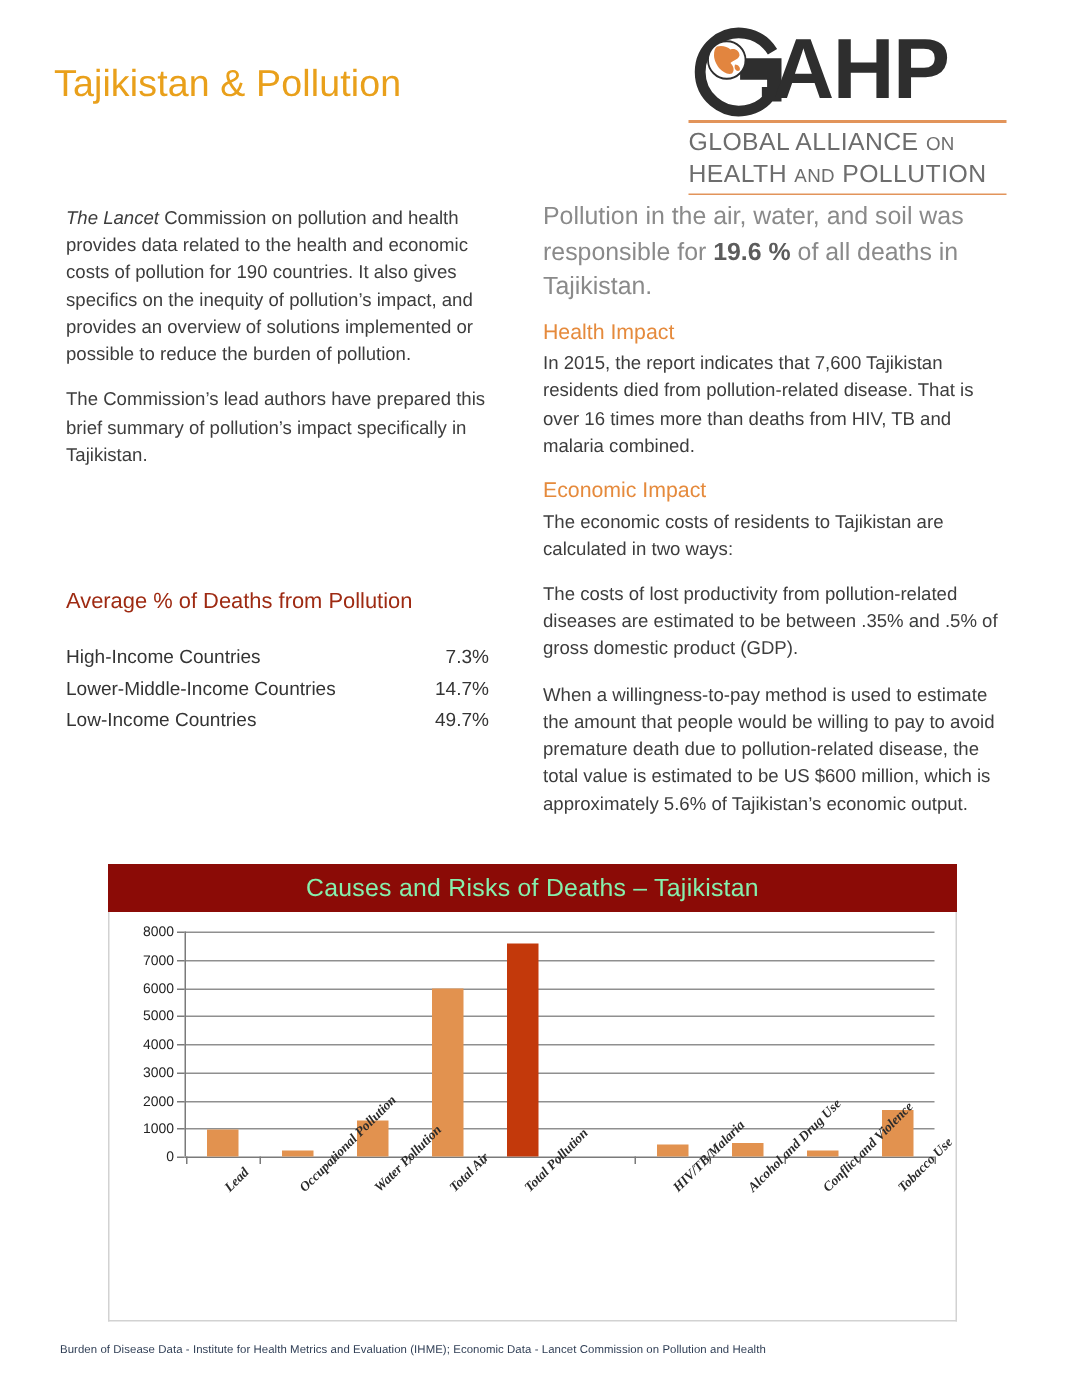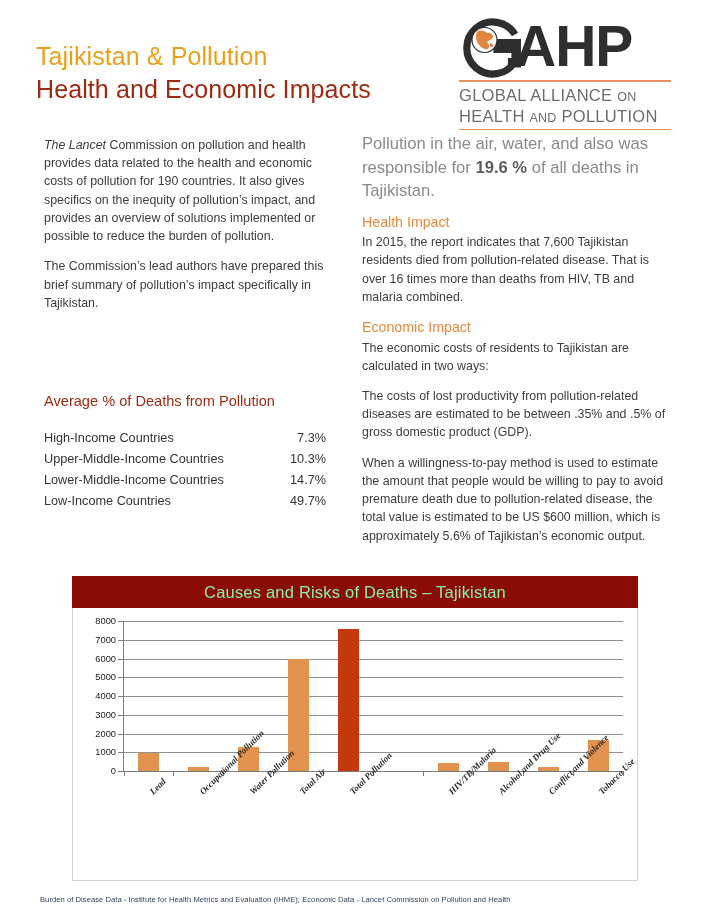--- a/index.html
+++ b/index.html
@@ -140,21 +140,20 @@
   }
 </style>
 </head>
 <body>
 
 <div class="page">
 
   <div class="header">
     <div class="titles">
       <div class="title-line1">Tajikistan &amp; Pollution</div>
-      <div class="title-line2">Health and Economic Impacts</div>
     </div>
 
     <div class="logo">
       <div class="logo-main">
         <span class="logo-g">
           <svg width="62" height="60" viewBox="0 0 62 60" aria-hidden="true">
             <path d="M56 16.5 A26 26 0 1 0 56 43.5 L56 31.5 L38 31.5 L38 24.5 L60 24.5 L60 46 L52.5 46 L52.5 40" fill="none" stroke="#2e2e2e" stroke-width="7.2"></path>
             <circle cx="25.5" cy="22" r="12.5" fill="#ffffff"></circle>
             <circle cx="25.5" cy="22" r="12.5" fill="none" stroke="#2e2e2e" stroke-width="1.2"></circle>
             <path d="M19 13 C22 12 26 13 28 15 C31 14 34 16 34 19 C33 22 30 22 28 24 C30 26 31 29 29 31
@@ -181,38 +180,34 @@
 
     <div class="tbl-wrap">
       <div class="tbl-title">Average % of Deaths from Pollution</div>
       <table class="stats">
         <tbody>
           <tr>
             <td>High-Income Countries</td>
             <td class="v">7.3%</td>
           </tr>
           <tr>
-            <td>Upper-Middle-Income Countries</td>
-            <td class="v">10.3%</td>
-          </tr>
-          <tr>
             <td>Lower-Middle-Income Countries</td>
             <td class="v">14.7%</td>
           </tr>
           <tr>
             <td>Low-Income Countries</td>
             <td class="v">49.7%</td>
           </tr>
         </tbody>
       </table>
     </div>
   </div>
 
   <div class="col-right">
-    <div class="lead"><span>Pollution in the air, water, and also was responsible for </span><b>19.6 %</b><span> of all deaths in Tajikistan.</span></div>
+    <div class="lead"><span>Pollution in the air, water, and soil was responsible for </span><b>19.6 %</b><span> of all deaths in Tajikistan.</span></div>
 
     <div class="sec-head">Health Impact</div>
     <p class="body">In 2015, the report indicates that 7,600 Tajikistan residents died from pollution-related disease. That is over 16 times more than deaths from HIV, TB and malaria combined.</p>
 
     <div class="sec-head">Economic Impact</div>
     <p class="body">The economic costs of residents to Tajikistan are calculated in two ways:</p>
     <p class="body">The costs of lost productivity from pollution-related diseases are estimated to be between .35% and .5% of gross domestic product (GDP).</p>
     <p class="body">When a willingness-to-pay method is used to estimate the amount that people would be willing to pay to avoid premature death due to pollution-related disease, the total value is estimated to be US $600 million, which is approximately 5.6% of Tajikistan’s economic output.</p>
   </div>
 

